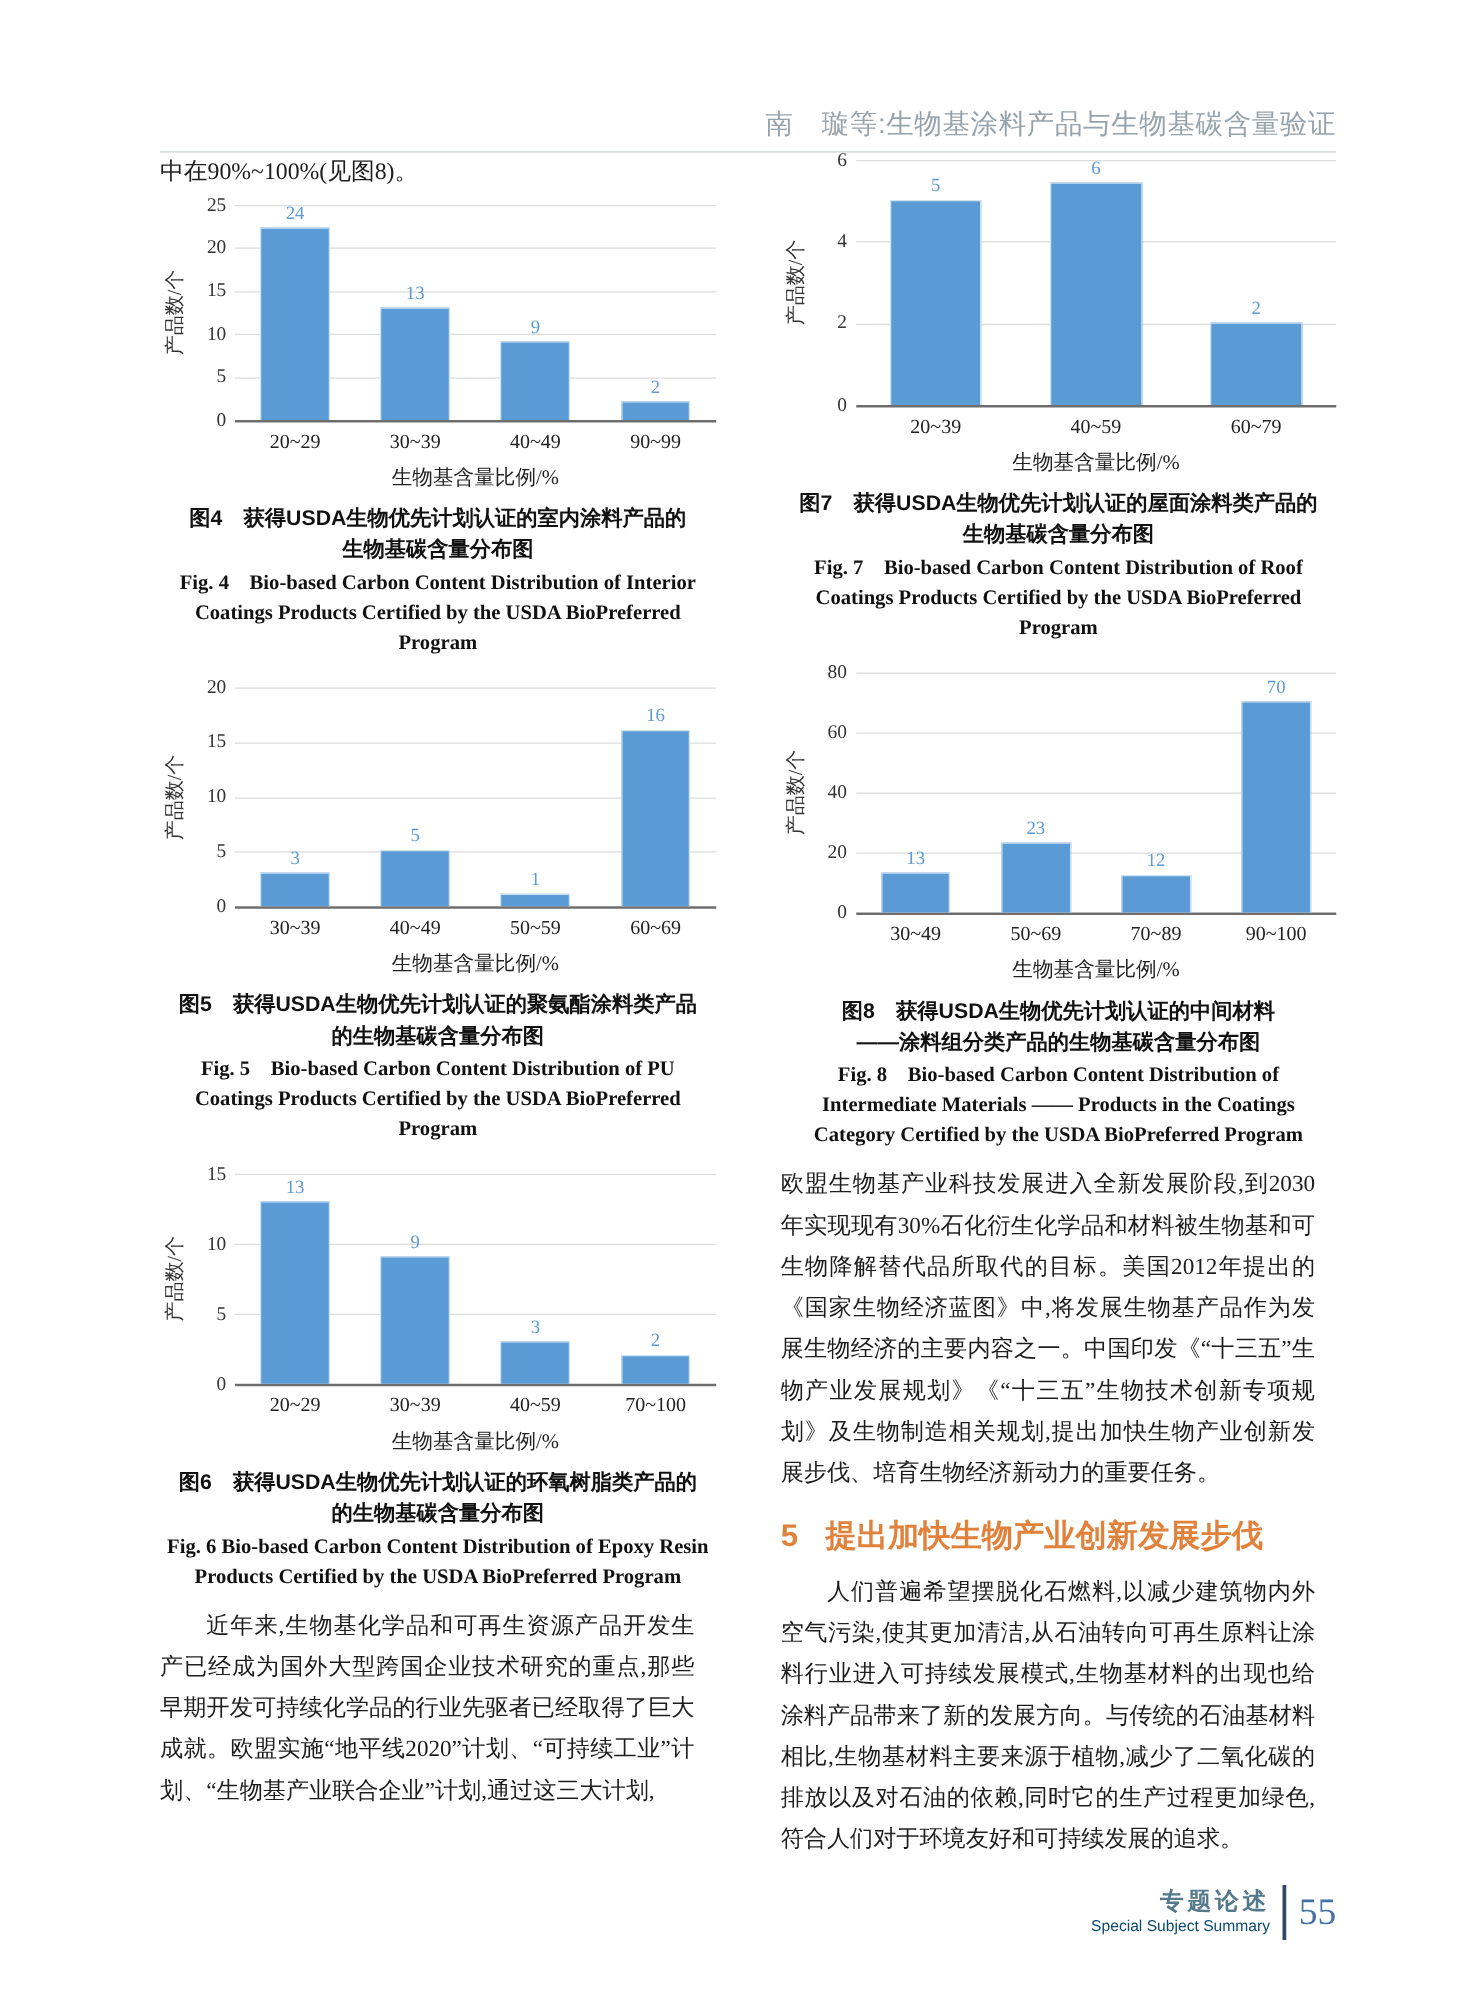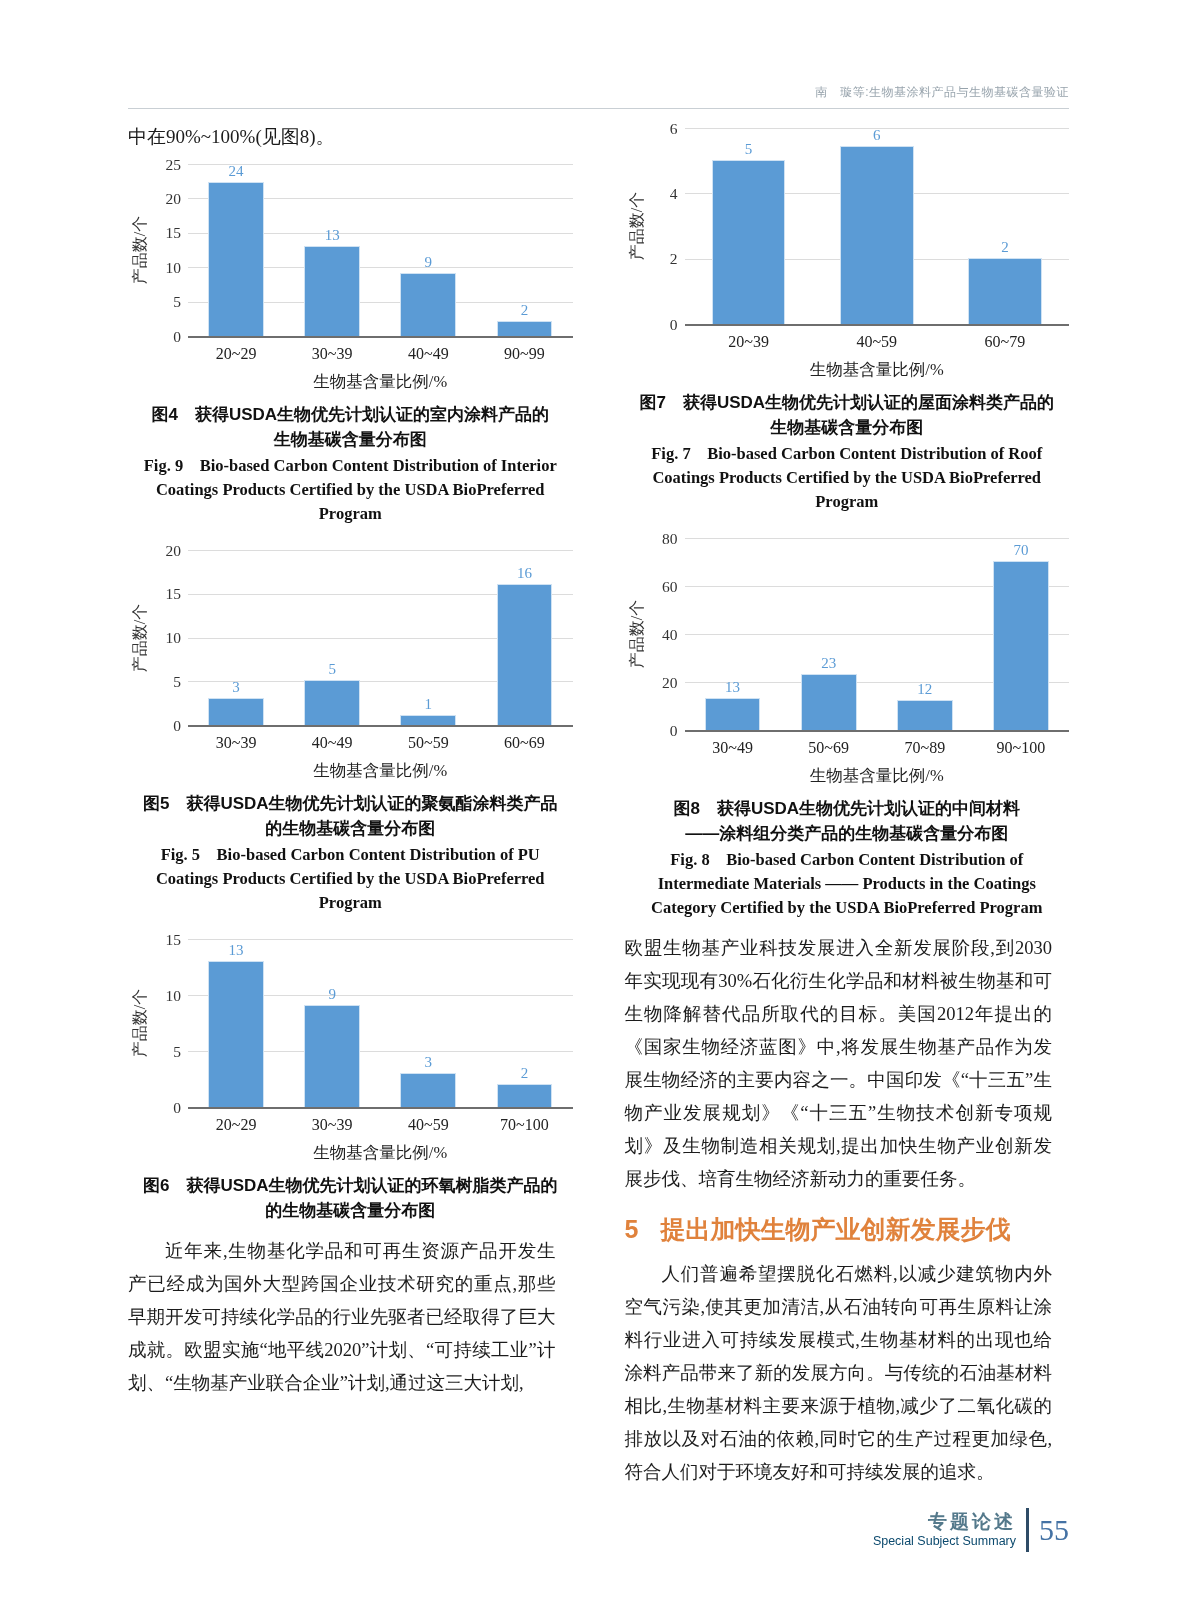--- a/index.html
+++ b/index.html
@@ -1,20 +1,20 @@
 <!DOCTYPE html>
 <html><head>
 <meta charset="utf-8">
 <style>
   html,body{margin:0;padding:0;background:#fff;}
   .page{width:1187px;height:1600px;position:relative;background:#fff;overflow:hidden;
         font-family:"Liberation Serif","DejaVu Serif",serif;color:#1c1c1c;}
   
   .header{position:absolute;top:84px;left:128px;right:118px;text-align:right;
-          font-family:"Liberation Sans","DejaVu Sans",sans-serif;font-size:12px;
+          font-family:"Liberation Sans","DejaVu Sans",sans-serif;font-size:22px;
           color:#97A3AC;padding-bottom:7px;border-bottom:1.5px solid #C9CFD4;letter-spacing:.5px;}
   .content{position:absolute;top:124px;left:128px;right:118px;display:flex;gap:52px;}
   .col{flex:1;min-width:0;}
   .lead{font-size:19px;margin:0 0 10px 0;}
   
   .chart{margin-top:14px;}
   .chart.gap{margin-top:24px;}
   .chart-row{display:flex;}
   .y-title-wrap{width:24px;position:relative;flex:none;}
   .y-title{position:absolute;top:50%;left:50%;transform:translate(-50%,-50%) rotate(-90deg);
@@ -108,21 +108,21 @@
                 <div class="xcat">30~39</div>
                 <div class="xcat">40~49</div>
                 <div class="xcat">90~99</div>
               </div>
         <div class="x-title">生物基含量比例/%</div>
       </div>
     </div>
         </div>
       <div class="cap-zh">图4　获得USDA生物优先计划认证的室内涂料产品的
 生物基碳含量分布图</div>
-      <div class="cap-en">Fig. 9　Bio-based Carbon Content Distribution of Interior Coatings Products Certified by the USDA BioPreferred Program</div>
+      <div class="cap-en">Fig. 4　Bio-based Carbon Content Distribution of Interior Coatings Products Certified by the USDA BioPreferred Program</div>
 
       <div class="chart gap">
     <div class="chart-row">
       <div class="y-title-wrap" style="height:175px">
         <div class="y-title">产品数/个</div>
       </div>
       <div class="y-labels" style="height:175px">
               <div class="ytick" style="bottom:0%">0</div>
               <div class="ytick" style="bottom:25%">5</div>
               <div class="ytick" style="bottom:50%">10</div>
@@ -208,20 +208,21 @@
                 <div class="xcat">30~39</div>
                 <div class="xcat">40~59</div>
                 <div class="xcat">70~100</div>
               </div>
         <div class="x-title">生物基含量比例/%</div>
       </div>
     </div>
         </div>
       <div class="cap-zh">图6　获得USDA生物优先计划认证的环氧树脂类产品的
 的生物基碳含量分布图</div>
+      <div class="cap-en">Fig. 6 Bio-based Carbon Content Distribution of Epoxy Resin Products Certified by the USDA BioPreferred Program</div>
 
       <p class="body-para indent">近年来,生物基化学品和可再生资源产品开发生产已经成为国外大型跨国企业技术研究的重点,那些早期开发可持续化学品的行业先驱者已经取得了巨大成就。欧盟实施“地平线2020”计划、“可持续工业”计划、“生物基产业联合企业”计划,通过这三大计划,</p>
     </div>
 
     <div class="col">
       <div class="chart" style="margin-top:4px">
     <div class="chart-row">
       <div class="y-title-wrap" style="height:196px">
         <div class="y-title">产品数/个</div>
       </div>

